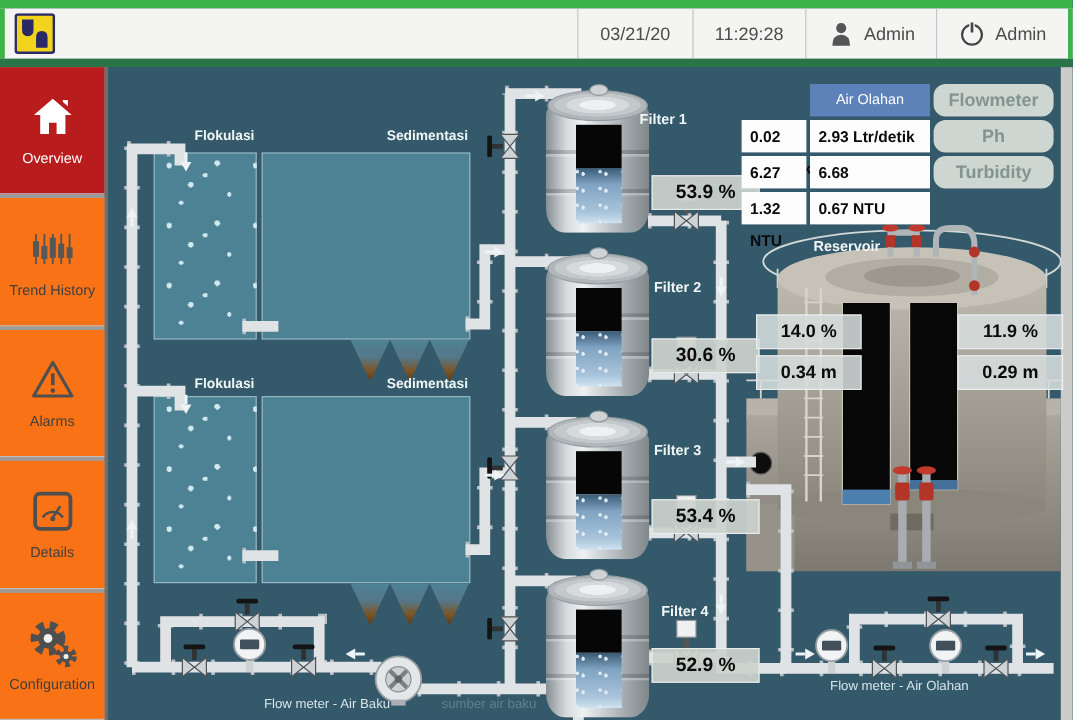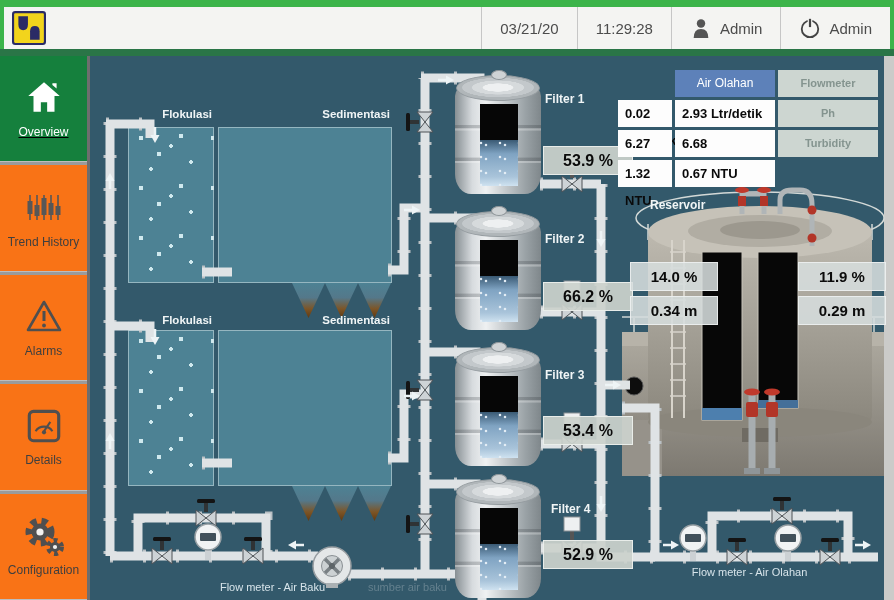--- a/index.html
+++ b/index.html
@@ -19,21 +19,21 @@
   .hcell{height:42px;display:flex;align-items:center;padding:0 18px;
          border-left:1px solid #c6c6c6;color:#4c4c4c;font-size:15px;gap:8px;}
   .hbtn{cursor:pointer;}
 
   
   nav.sidebar{position:absolute;left:0;top:56px;width:90px;height:544px;background:#9b9b9b;
       display:flex;flex-direction:column;gap:3px;border-right:3px solid #6e6e6e;box-sizing:border-box;}
   .nav-item{flex:1;background:#f97316;display:flex;flex-direction:column;align-items:center;
       justify-content:center;gap:7px;cursor:pointer;border-bottom:1px solid #bdbdbd;}
   .nav-item .nav-label{font-size:12px;color:#3f3f3f;}
-  .nav-item.active{background:#15803d;text-decoration:underline;}
+  .nav-item.active{background:#b91c1c;}
   .nav-item.active .nav-label{color:#ffffff;}
 
   
   .main-bg{position:absolute;left:90px;top:56px;width:794px;height:544px;background:#33596b;}
   .right-strip{position:absolute;left:884px;top:56px;width:10px;height:544px;background:#cbcbc9;}
   svg.pipes{position:absolute;inset:0;pointer-events:none;}
 
   .tank-label{position:absolute;color:#f0f5f6;font-weight:bold;font-size:11.5px;text-align:right;}
   .floc,.sed{position:absolute;box-sizing:border-box;border:1px solid rgba(210,225,228,.55);
       background-color:#4d8294;}
@@ -76,28 +76,28 @@
   .valbox{position:absolute;width:90px;height:29px;background:rgba(203,210,204,.93);
       border:1px solid rgba(238,242,238,.85);box-sizing:border-box;color:#0b0b0b;font-weight:bold;
       font-size:16px;line-height:27px;text-align:center;}
 
   
   .qtable{position:absolute;left:618px;top:70px;display:grid;
       grid-template-columns:54px 100px 100px;grid-template-rows:27px 27px 27px 27px;gap:3px;}
   .qh{color:#ffffff;font-size:12px;text-align:center;line-height:27px;}
   .qh.baku{background:#7fb3c2;}
   .qh.olahan{background:#5d81b9;}
-  .ql{background:#cdd6d1;color:#84948f;font-weight:bold;font-size:11px;text-align:center;line-height:27px;}
+  .ql{background:#cdd6d1;color:#84948f;font-weight:bold;font-size:15px;text-align:center;line-height:27px;border-radius:10px;}
   .qv{background:#fdfdfd;color:#0a0a0a;font-weight:bold;font-size:13px;line-height:27px;padding-left:7px;}
 
   
   .res-box{position:absolute;width:88px;height:29px;background:rgba(214,221,221,.88);
       border:1px solid rgba(240,243,243,.8);box-sizing:border-box;color:#0b0b0b;font-weight:bold;
       font-size:15px;line-height:27px;text-align:center;}
-  .res-label{position:absolute;color:#f0f5f6;font-weight:bold;font-size:12px;}
+  .res-label{position:absolute;color:#f0f5f6;font-weight:bold;font-size:12px;margin-left:28px;}
   .pipe-label{position:absolute;color:#d7e4ea;font-size:11px;text-align:center;}
   .src-label{position:absolute;color:#64808e;font-size:11px;}
 </style>
 </head>
 <body>
 
 <div class="stage">
 
   <div class="topgreen"></div>
   <header>
@@ -344,31 +344,31 @@
     <use href="#arr" transform="translate(672,545)"></use>
     <use href="#arr" transform="translate(864,545)"></use>
   </svg>
 
   <div class="drum" style="left:455px;top:86px">
     <div class="win">
         <div class="win-black"></div>
         <div class="win-water"></div>
       </div>
   </div>
-  <div class="filter-label" style="left:545px;top:92px">Filter 1</div>
+  <div class="filter-label" style="left:533px;top:92px">Filter 1</div>
   <div class="valbox" style="left:543px;top:146px">53.9 %</div>
 
   <div class="drum" style="left:455px;top:222px">
     <div class="win">
         <div class="win-black"></div>
         <div class="win-water"></div>
       </div>
   </div>
   <div class="filter-label" style="left:545px;top:232px">Filter 2</div>
-  <div class="valbox" style="left:543px;top:282px">66.2 %</div>
+  <div class="valbox" style="left:543px;top:282px">30.6 %</div>
 
   <div class="drum" style="left:455px;top:358px">
     <div class="win">
         <div class="win-black"></div>
         <div class="win-water"></div>
       </div>
   </div>
   <div class="filter-label" style="left:545px;top:368px">Filter 3</div>
   <div class="valbox" style="left:543px;top:416px">53.4 %</div>
 

